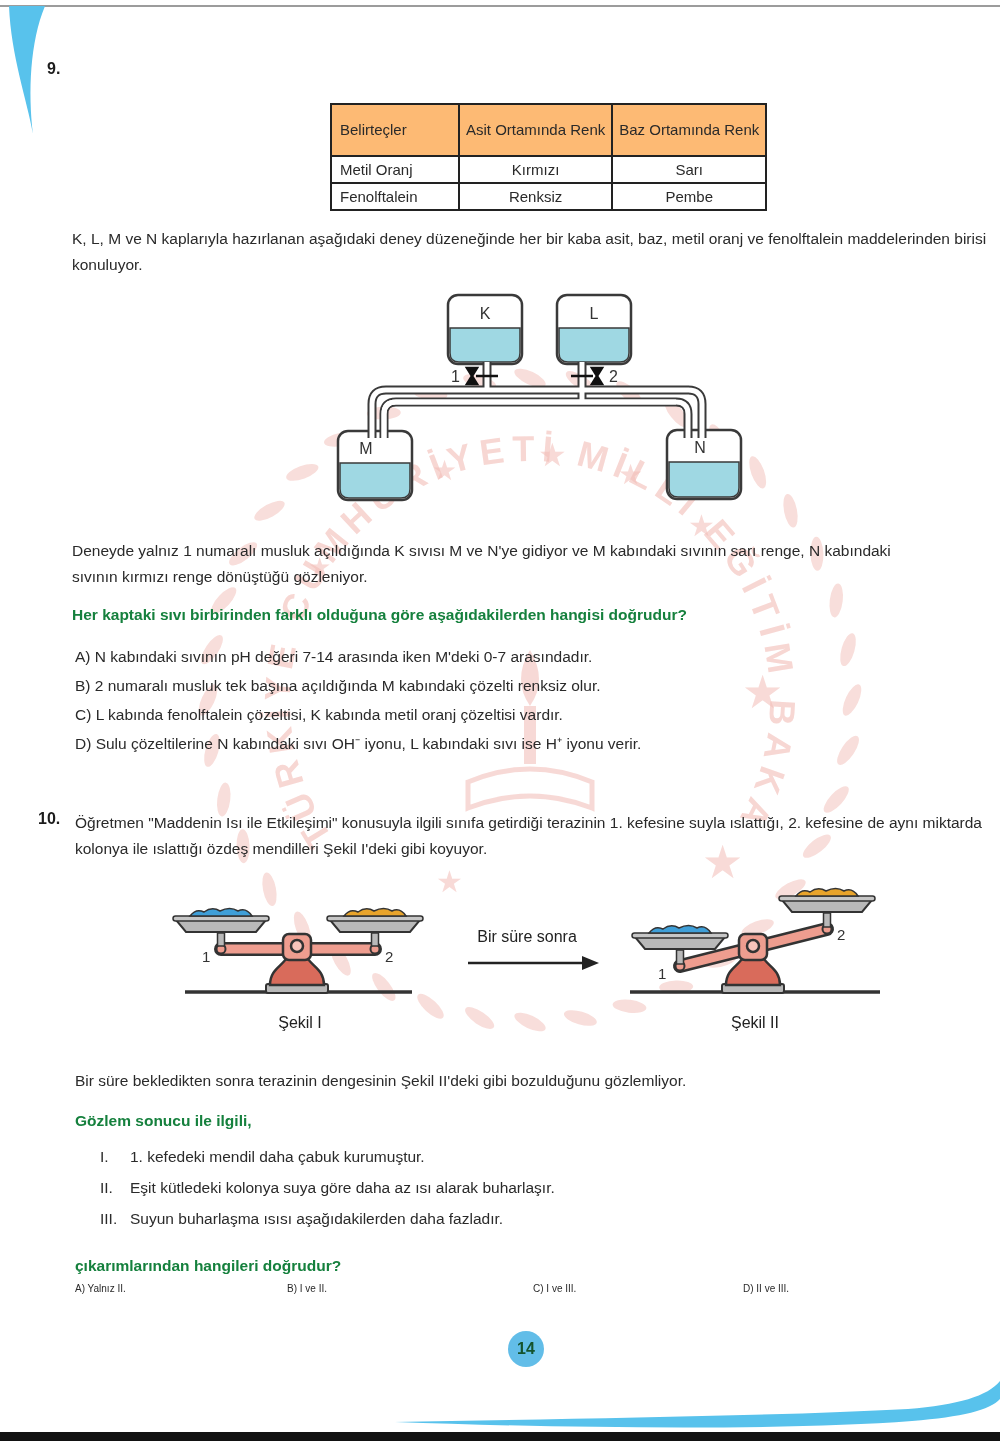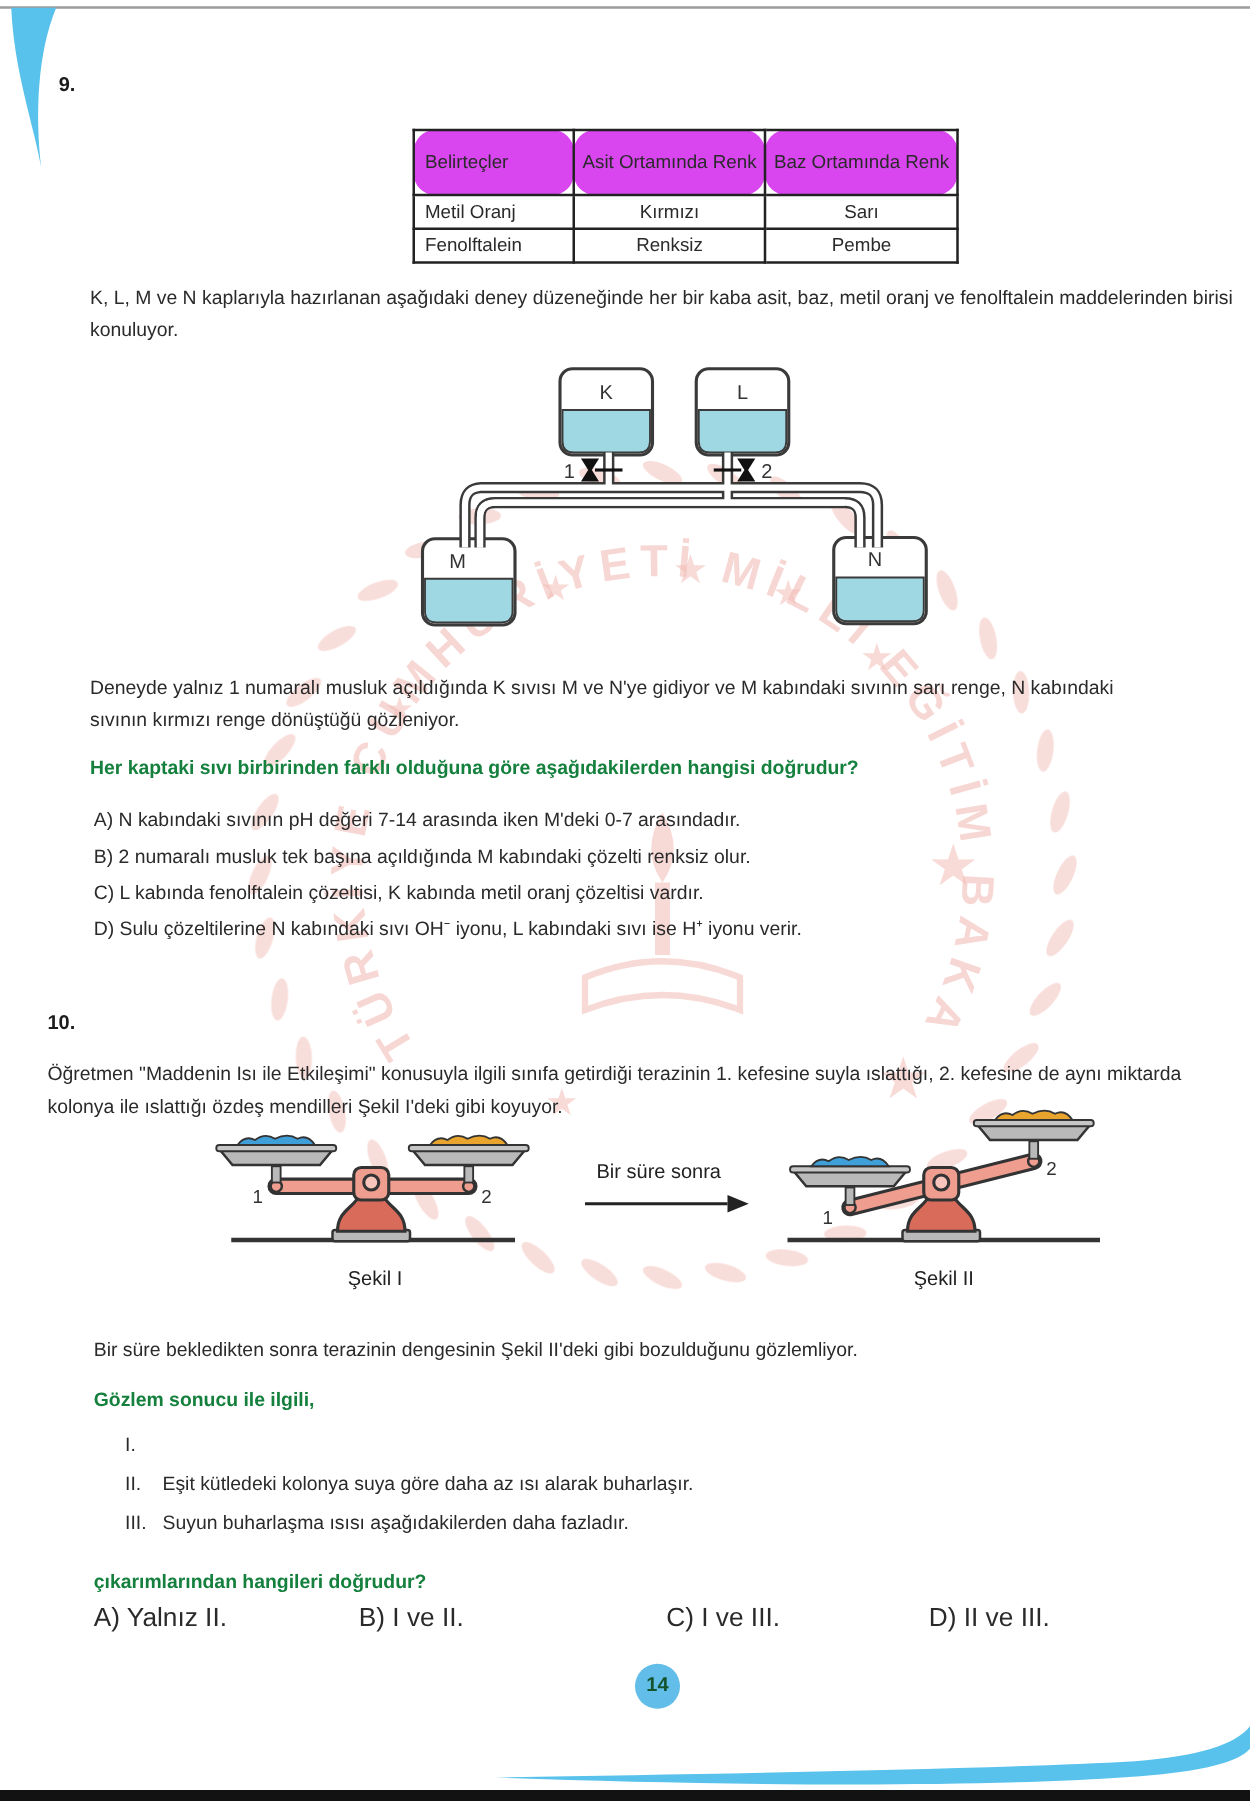--- a/index.html
+++ b/index.html
@@ -11,36 +11,36 @@
   }
   .abs { position:absolute; }
   .para { font-size:15.5px; line-height:26px; }
   .bold { font-weight:bold; color:#15803d; }
   
   #top-rule { top:5px; left:0; width:1000px; height:2px; background:#9c9c9c; }
   
   #indicator-table { top:103px; left:330px; border-collapse:collapse; font-size:15px; }
   #indicator-table th, #indicator-table td { border:2px solid #222; }
   #indicator-table th {
-    background:#d946ef; font-weight:normal; height:52px; text-align:center;
-    line-height:20px; padding:2px 6px;border-radius:17px;
+    background:#fdba74; font-weight:normal; height:52px; text-align:center;
+    line-height:20px; padding:2px 6px;
   }
   #indicator-table th:first-child { text-align:left; padding-left:8px; }
   #indicator-table td { height:27px; text-align:center; padding:0 6px; }
   #indicator-table td:first-child { text-align:left; padding-left:8px; min-width:128px; }
   #indicator-table td:nth-child(2), #indicator-table th:nth-child(2) { min-width:134px; }
   #indicator-table td:nth-child(3), #indicator-table th:nth-child(3) { min-width:128px; }
   
   .qnum { font-weight:bold; font-size:16px; color:#1c1c1c; }
-  .q10row { display:flex;flex-direction:column; }
+  .q10row { display:flex; }
   .q10row .qnum { width:37px; flex:0 0 37px; }
   .item-row { display:flex; line-height:23px; margin-bottom:8px; font-size:15.5px; }
   .item-row .roman { width:30px; flex:0 0 30px; }
   .opt { line-height:23px; margin-bottom:6px; font-size:15.5px; }
-  .opt-inline { font-size:21px; white-space:nowrap; }
+  .opt-inline { font-size:10px; white-space:nowrap; }
   
   #page-badge {
     left:508px; top:1331px; width:36px; height:36px; border-radius:50%;
     background:#62bde8; color:#14532d; font-weight:bold; font-size:16px;
     display:flex; align-items:center; justify-content:center;
   }
   #bottom-bar { left:0; bottom:0; width:1000px; height:9px; background:#121212; }
   .layer0 { z-index:0; } .layer1 { z-index:1; }
   svg text { font-family:"Liberation Sans", sans-serif; }
 </style>
@@ -265,20 +265,21 @@
     </g>
   </svg>
 
   <div class="abs layer1 para" style="left:75px; top:1068px; width:880px;">Bir süre bekledikten sonra terazinin dengesinin Şekil II'deki gibi bozulduğunu gözlemliyor.</div>
 
   <div class="abs layer1 para bold" style="left:75px; top:1108px;">Gözlem sonucu ile ilgili,</div>
 
   <div class="abs layer1" style="left:100px; top:1145px; width:800px;">
     <div class="item-row">
       <span class="roman">I.</span>
+      <span>1. kefedeki mendil daha çabuk kurumuştur.</span>
     </div>
     <div class="item-row">
       <span class="roman">II.</span>
       <span>Eşit kütledeki kolonya suya göre daha az ısı alarak buharlaşır.</span>
     </div>
     <div class="item-row">
       <span class="roman">III.</span>
       <span>Suyun buharlaşma ısısı aşağıdakilerden daha fazladır.</span>
     </div>
   </div>

